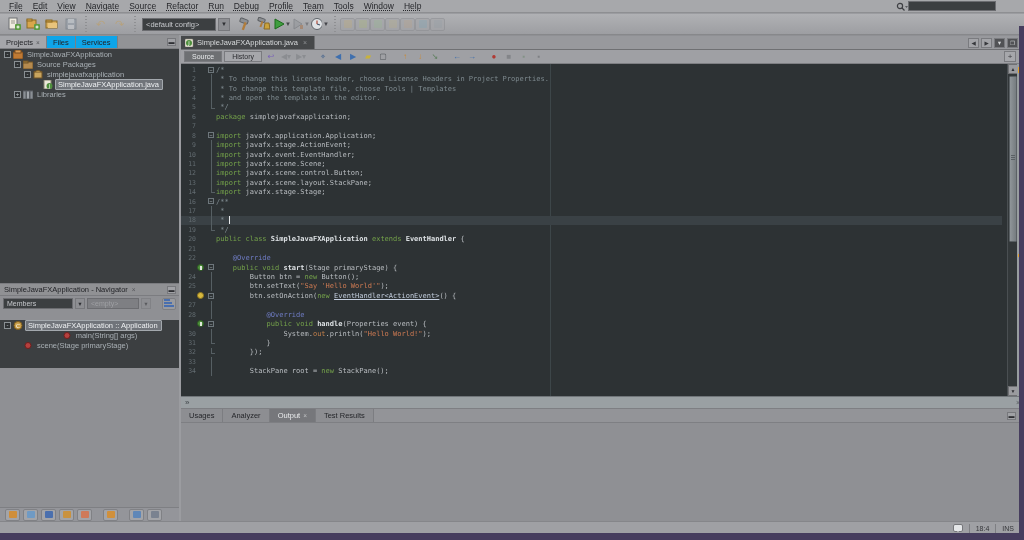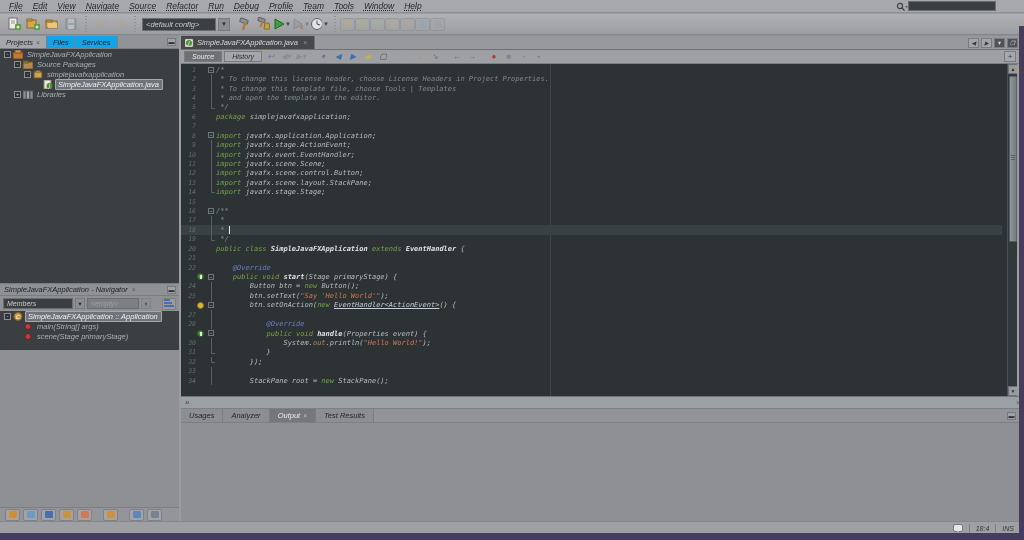--- a/index.html
+++ b/index.html
@@ -1,18 +1,18 @@
 <!DOCTYPE html>
 <html><head>
 <meta charset="utf-8">
 <style>
   * { margin:0; padding:0; box-sizing:border-box; }
   html,body { width:1024px; height:540px; overflow:hidden; font-family:"Liberation Sans",sans-serif; }
   .desktop { position:absolute; inset:0; background:#463d5e; }
-  .app { position:absolute; left:0; top:0; width:1024px; height:533px; background:#9b9ca0;font-style:italic; }
+  .app { position:absolute; left:0; top:0; width:1024px; height:533px; background:#9b9ca0; }
   .strip-right { position:absolute; right:0; top:26px; width:5px; height:514px; background:#463d5e; }
   .strip-bottom { position:absolute; left:0; top:533px; width:1024px; height:7px; background:#463d5e; }
 
   
   .menubar { position:absolute; left:0; top:0; width:1024px; height:13px; background:#a7a8ab; border-bottom:1px solid #8e8f92; display:flex; align-items:center; padding-left:4px; }
   .menu-item { font-size:8.5px; color:#26272b; padding:0 5px; text-decoration:underline dotted 1px; cursor:default; }
   .quick-search { position:absolute; right:28px; top:1px; width:88px; height:10px; background:#3c3f41; border:1px solid #6b6c70; display:flex; align-items:center; }
   .qs-icon { position:absolute; left:-14px; top:0; width:13px; height:10px; }
   .qs-icon svg { display:block; }
 
@@ -336,32 +336,32 @@
           </div>
         <div class="nav-arrow" style="opacity:.55">▼</div>
         <div class="nav-chipbtn">
           <svg width="10" height="9">
               <rect x="0" y="0" width="6" height="2" fill="#4a6fae"></rect>
               <rect x="0" y="3" width="8" height="2" fill="#4a6fae"></rect>
               <rect x="0" y="6" width="10" height="2" fill="#4a6fae"></rect>
             </svg>
         </div>
       </div>
-      <div class="tree-area" id="navigator-tree" style="top:276px;height:39px;">
+      <div class="tree-area" id="navigator-tree" style="top:285px;height:48px;">
           <div class="tree-row" style="padding-left: 4px;">
             <div class="exp">-</div>
             <div class="ticon">
               <svg width="10" height="9">
                 <circle cx="5" cy="4.5" r="4" fill="#caa04c" stroke="#7c5c1c"></circle>
                 <text x="5" y="6.5" font-size="5.5" fill="#fff" text-anchor="middle" font-family="DejaVu Sans,sans-serif">C</text>
               </svg>
             </div>
             <span class="lbl sel">SimpleJavaFXApplication :: Application</span>
           </div>
-          <div class="tree-row" style="padding-left: 14px;">
+          <div class="tree-row" style="padding-left: 14px; justify-content: center;">
             <div class="exp none"></div>
             <div class="ticon">
               <svg width="10" height="9">
                 <circle cx="5" cy="4.5" r="3" fill="#b5403e" stroke="#6e1e1c"></circle>
               </svg>
             </div>
             <span class="lbl">main(String[] args)</span>
           </div>
           <div class="tree-row" style="padding-left: 14px;">
             <div class="exp none"></div>
@@ -496,21 +496,20 @@
             <div class="cline"><div class="lnum">5</div><div class="lmark"></div><div class="fold"><div class="eline"></div><div class="ebar"></div></div><div class="ctext"><span class="cm"> */</span></div></div>
             <div class="cline"><div class="lnum">6</div><div class="lmark"></div><div class="fold"></div><div class="ctext"><span class="kw">package</span><span class="pl"> simplejavafxapplication;</span></div></div>
             <div class="cline"><div class="lnum">7</div><div class="lmark"></div><div class="fold"></div><div class="ctext"></div></div>
             <div class="cline"><div class="lnum">8</div><div class="lmark"></div><div class="fold"><div class="box">−</div></div><div class="ctext"><span class="kw">import</span><span class="pl"> javafx.application.Application;</span></div></div>
             <div class="cline"><div class="lnum">9</div><div class="lmark"></div><div class="fold"><div class="vline"></div></div><div class="ctext"><span class="kw">import</span><span class="pl"> javafx.stage.ActionEvent;</span></div></div>
             <div class="cline"><div class="lnum">10</div><div class="lmark"></div><div class="fold"><div class="vline"></div></div><div class="ctext"><span class="kw">import</span><span class="pl"> javafx.event.EventHandler;</span></div></div>
             <div class="cline"><div class="lnum">11</div><div class="lmark"></div><div class="fold"><div class="vline"></div></div><div class="ctext"><span class="kw">import</span><span class="pl"> javafx.scene.Scene;</span></div></div>
             <div class="cline"><div class="lnum">12</div><div class="lmark"></div><div class="fold"><div class="vline"></div></div><div class="ctext"><span class="kw">import</span><span class="pl"> javafx.scene.control.Button;</span></div></div>
             <div class="cline"><div class="lnum">13</div><div class="lmark"></div><div class="fold"><div class="vline"></div></div><div class="ctext"><span class="kw">import</span><span class="pl"> javafx.scene.layout.StackPane;</span></div></div>
             <div class="cline"><div class="lnum">14</div><div class="lmark"></div><div class="fold"><div class="eline"></div><div class="ebar"></div></div><div class="ctext"><span class="kw">import</span><span class="pl"> javafx.stage.Stage;</span></div></div>
-            <div class="cline"><div class="lnum">15</div><div class="lmark"></div><div class="fold"></div><div class="ctext"></div></div>
             <div class="cline"><div class="lnum">16</div><div class="lmark"></div><div class="fold"><div class="box">−</div></div><div class="ctext"><span class="cm">/**</span></div></div>
             <div class="cline"><div class="lnum">17</div><div class="lmark"></div><div class="fold"><div class="vline"></div></div><div class="ctext"><span class="cm"> *</span></div></div>
             <div class="cline cur"><div class="lnum">18</div><div class="lmark"></div><div class="fold"><div class="vline"></div></div><div class="ctext"><span class="cm"> *</span></div><div class="caret" style="left: 47.645px;"></div></div>
             <div class="cline"><div class="lnum">19</div><div class="lmark"></div><div class="fold"><div class="eline"></div><div class="ebar"></div></div><div class="ctext"><span class="cm"> */</span></div></div>
             <div class="cline"><div class="lnum">20</div><div class="lmark"></div><div class="fold"></div><div class="ctext"><span class="kw">public class </span><span class="cl">SimpleJavaFXApplication</span><span class="kw"> extends </span><span class="cl">EventHandler</span><span class="pl"> {</span></div></div>
             <div class="cline"><div class="lnum">21</div><div class="lmark"></div><div class="fold"></div><div class="ctext"></div></div>
             <div class="cline"><div class="lnum">22</div><div class="lmark"></div><div class="fold"></div><div class="ctext"><span class="pl">    </span><span class="an">@Override</span></div></div>
             <div class="cline"><div class="lnum"></div><div class="lmark"><div class="mk-ov"></div></div><div class="fold"><div class="box">−</div></div><div class="ctext"><span class="pl">    </span><span class="kw">public void </span><span class="mt">start</span><span class="pl">(Stage primaryStage) {</span></div></div>
             <div class="cline"><div class="lnum">24</div><div class="lmark"></div><div class="fold"><div class="vline"></div></div><div class="ctext"><span class="pl">        Button btn = </span><span class="kw">new</span><span class="pl"> Button();</span></div></div>
             <div class="cline"><div class="lnum">25</div><div class="lmark"></div><div class="fold"><div class="vline"></div></div><div class="ctext"><span class="pl">        btn.setText(</span><span class="st">"Say 'Hello World'"</span><span class="pl">);</span></div></div>

